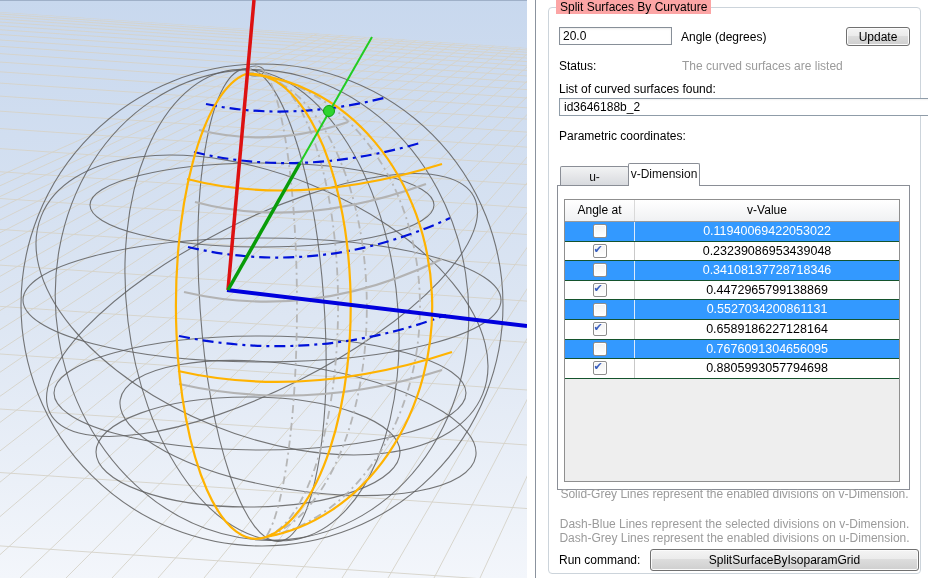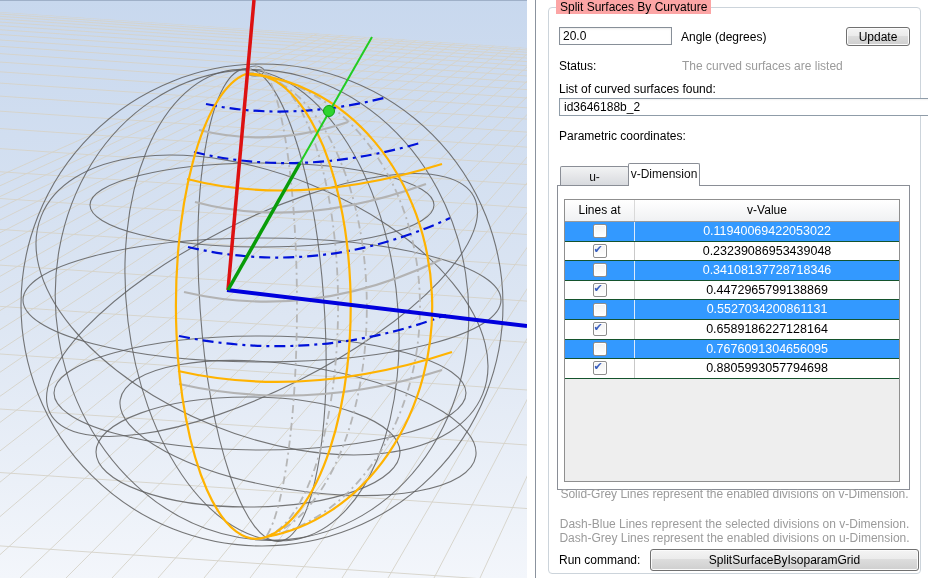--- a/index.html
+++ b/index.html
@@ -228,21 +228,21 @@
       </div>
 
       <span class="label" style="left:10px;top:121px;">Parametric coordinates:</span>
 
       <div class="tab" id="tab-u">u-Dimension</div>
       <div class="tab active" id="tab-v">v-Dimension</div>
 
       <div class="tabframe">
         <div class="vtable">
           <div class="thead">
-            <div class="h1">Lines at</div>
+            <div class="h1">Angle at</div>
             <div class="h2">v-Value</div>
           </div>
           <div class="trow sel">
             <div class="c1">
                 <span class="cb"></span>
               </div>
             <div class="c2">0.11940069422053022</div>
           </div>
           <div class="trow">
             <div class="c1">

